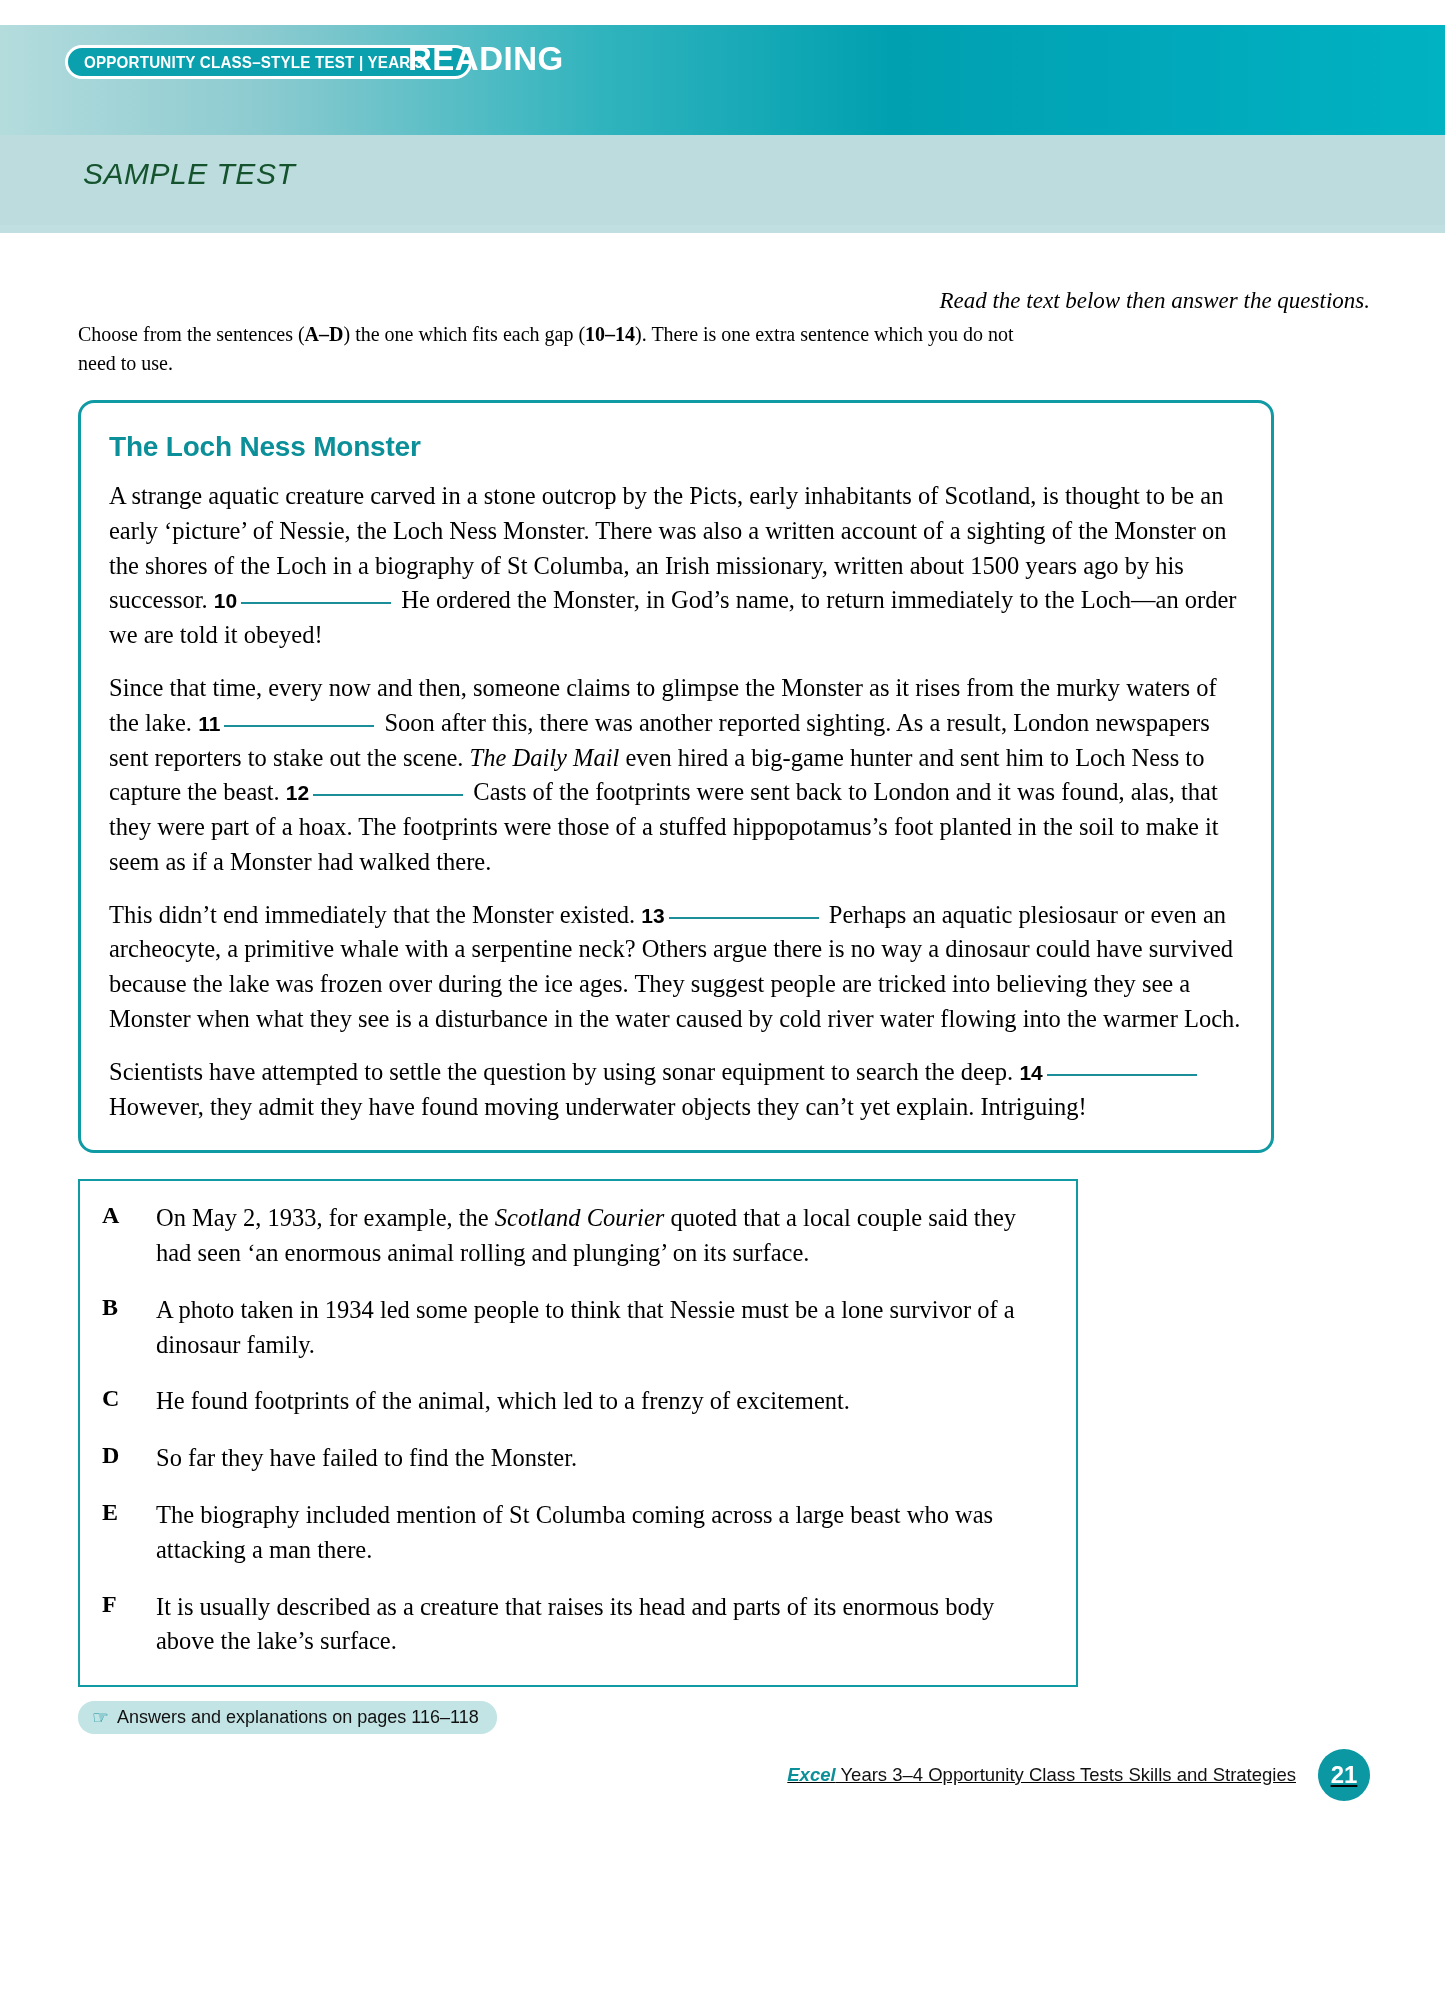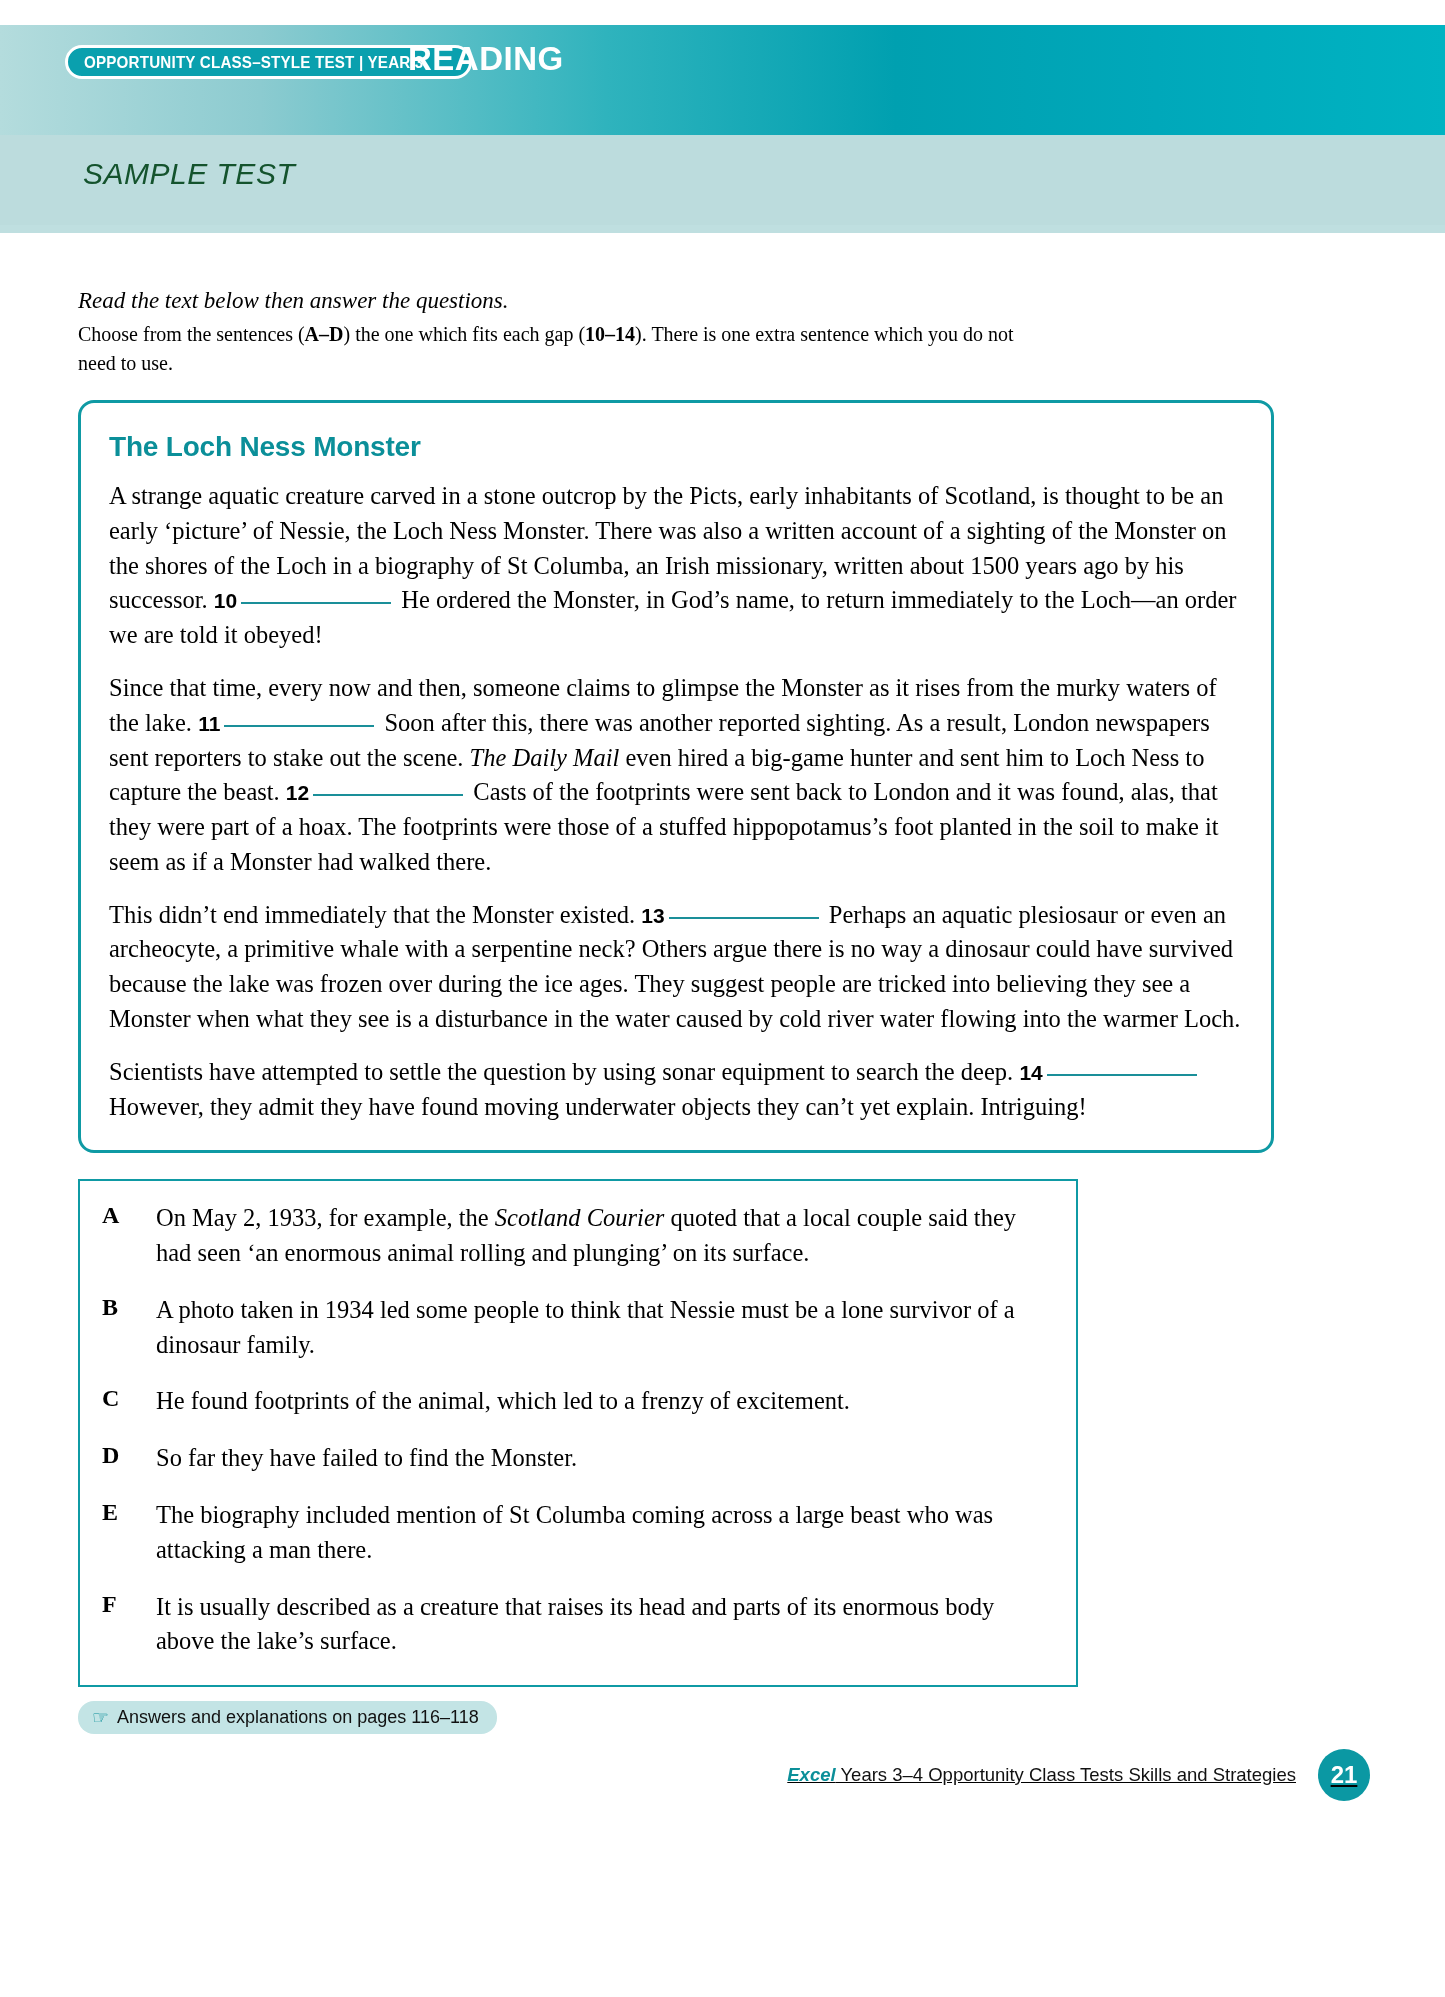--- a/index.html
+++ b/index.html
@@ -88,20 +88,21 @@
   
   .content {
     padding: 0 75px 0 78px;
     box-sizing: border-box;
   }
   .instr-italic {
     font-style: italic;
     font-size: 23px;
     margin-top: 52px;
     line-height: 1.35;
+    text-align: right;
   }
   .instr {
     font-size: 20px;
     line-height: 1.45;
     margin-top: 4px;
     max-width: 945px;
   }
   .instr b { font-weight: bold; }
 
   

